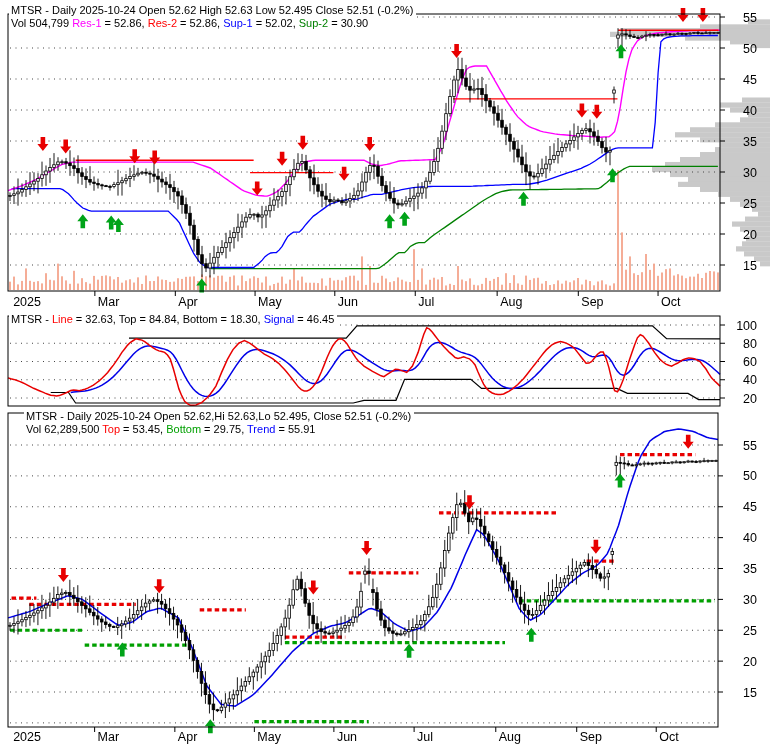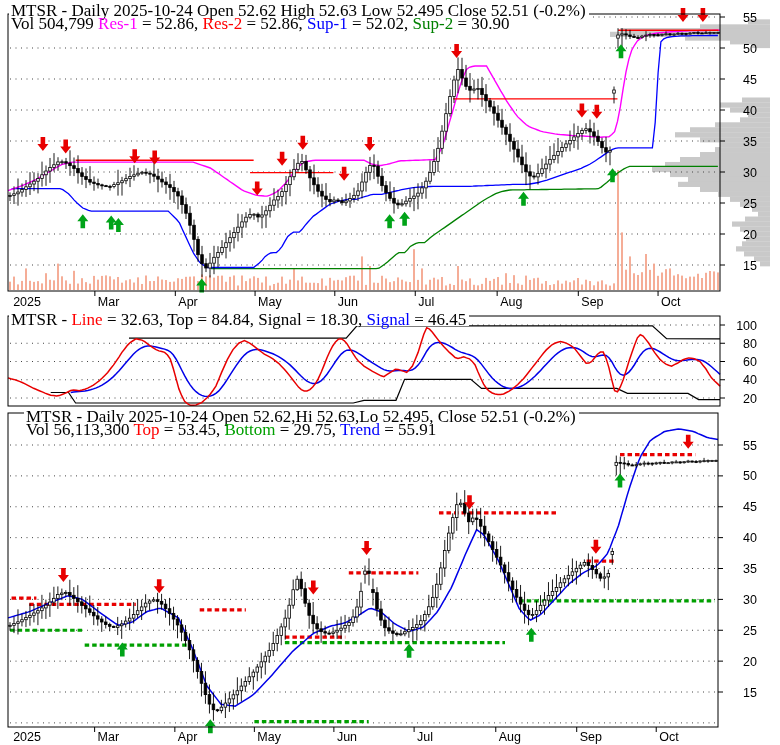--- a/index.html
+++ b/index.html
@@ -1,19 +1,19 @@
 <!DOCTYPE html>
 <html><head>
 <meta charset="utf-8">
 <style>
   html,body{margin:0;padding:0;background:#fff;width:780px;height:745px;overflow:hidden;}
   body{font-family:"Liberation Sans", sans-serif;}
   #stage{position:relative;width:780px;height:745px;background:#fff;}
   svg{position:absolute;left:0;top:0;}
-  .hdr{position:absolute;background:#fff;padding:0 3px 0 2px;font-size:17px;line-height:13px;color:#000;white-space:nowrap;z-index:5;font-family:Liberation Serif, serif;}
+  .hdr{position:absolute;background:#fff;padding:0 3px 0 2px;font-size:11px;line-height:13px;color:#000;white-space:nowrap;z-index:5;}
   .hdr span{white-space:pre;}
 </style>
 </head>
 <body>
 <div id="stage">
 
 <svg id="cv" width="780" height="745" viewBox="0 0 780 745">
       <g>
         <rect x="748" y="19.35999999999998" width="22" height="5.2" fill="#C9C9C9"></rect>
         <rect x="700" y="24.320000000000007" width="70" height="5.2" fill="#C9C9C9"></rect>
@@ -1124,20 +1124,20 @@
         <line x1="656.23" y1="727" x2="656.23" y2="732" stroke="#000" stroke-width="1"></line>
         <text x="659.23" y="741" font-size="12.5" fill="#000">Oct</text>
       </g>
     </svg>
 
 <div class="hdr" style="left:9px;top:4px;">
   <div>MTSR - Daily 2025-10-24 Open 52.62  High 52.63  Low 52.495  Close 52.51 (-0.2%)</div>
   <div id="top-legend"><span style="color: rgb(0, 0, 0);">Vol 504,799 </span><span style="color: rgb(255, 0, 255);">Res-1</span><span style="color: rgb(0, 0, 0);"> = 52.86, </span><span style="color: rgb(255, 0, 0);">Res-2</span><span style="color: rgb(0, 0, 0);"> = 52.86, </span><span style="color: rgb(0, 0, 255);">Sup-1</span><span style="color: rgb(0, 0, 0);"> = 52.02, </span><span style="color: rgb(0, 128, 0);">Sup-2</span><span style="color: rgb(0, 0, 0);"> = 30.90</span></div>
 </div>
 <div class="hdr" style="left:9px;top:313px;">
-  <div id="mid-legend"><span style="color: rgb(0, 0, 0); text-align: right;">MTSR - </span><span style="color: rgb(255, 0, 0);">Line</span><span style="color: rgb(0, 0, 0);"> = 32.63, Top = 84.84, Signal = 18.30, </span><span style="color: rgb(0, 0, 255);">Signal</span><span style="color: rgb(0, 0, 0); text-align: center;"> = 46.45</span></div>
+  <div id="mid-legend"><span style="color: rgb(0, 0, 0); text-align: right;">MTSR - </span><span style="color: rgb(255, 0, 0);">Line</span><span style="color: rgb(0, 0, 0);"> = 32.63, Top = 84.84, Bottom = 18.30, </span><span style="color: rgb(0, 0, 255);">Signal</span><span style="color: rgb(0, 0, 0); text-align: center;"> = 46.45</span></div>
 </div>
 <div class="hdr" style="left:24px;top:410px;">
   <div>MTSR - Daily 2025-10-24 Open 52.62,Hi 52.63,Lo 52.495, Close 52.51 (-0.2%)</div>
-  <div id="bot-legend"><span style="color: rgb(0, 0, 0);">Vol 56,113,300 </span><span style="color: rgb(255, 0, 0);">Top</span><span style="color: rgb(0, 0, 0);"> = 53.45, </span><span style="color: rgb(0, 160, 0);">Bottom</span><span style="color: rgb(0, 0, 0); margin-top: 17px;"> = 29.75, </span><span style="color: rgb(0, 0, 255);">Trend</span><span style="color: rgb(0, 0, 0);"> = 55.91</span></div>
+  <div id="bot-legend"><span style="color: rgb(0, 0, 0);">Vol 62,289,500 </span><span style="color: rgb(255, 0, 0);">Top</span><span style="color: rgb(0, 0, 0);"> = 53.45, </span><span style="color: rgb(0, 160, 0);">Bottom</span><span style="color: rgb(0, 0, 0); margin-top: 17px;"> = 29.75, </span><span style="color: rgb(0, 0, 255);">Trend</span><span style="color: rgb(0, 0, 0);"> = 55.91</span></div>
 </div>
 
 </div>
 
 </body></html>

